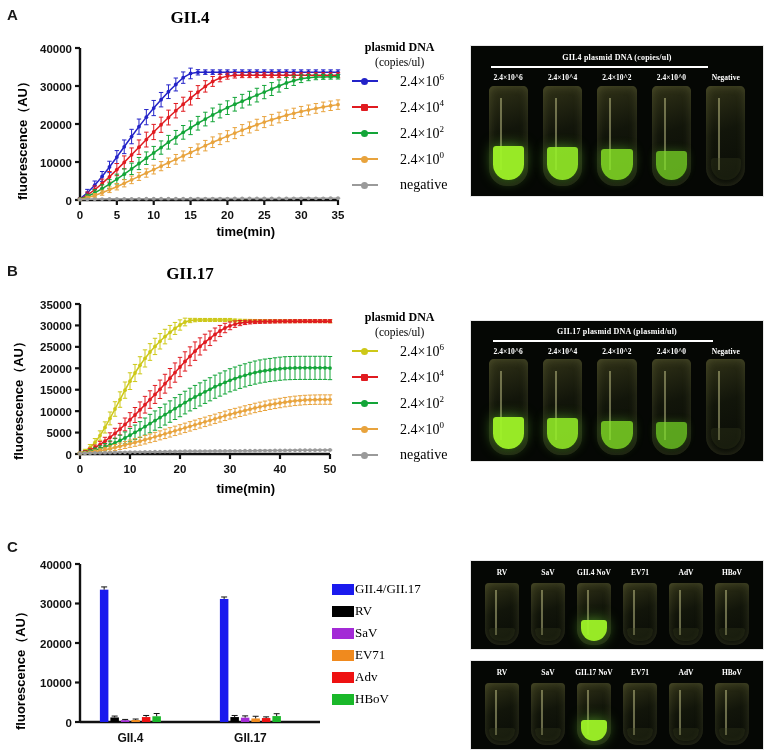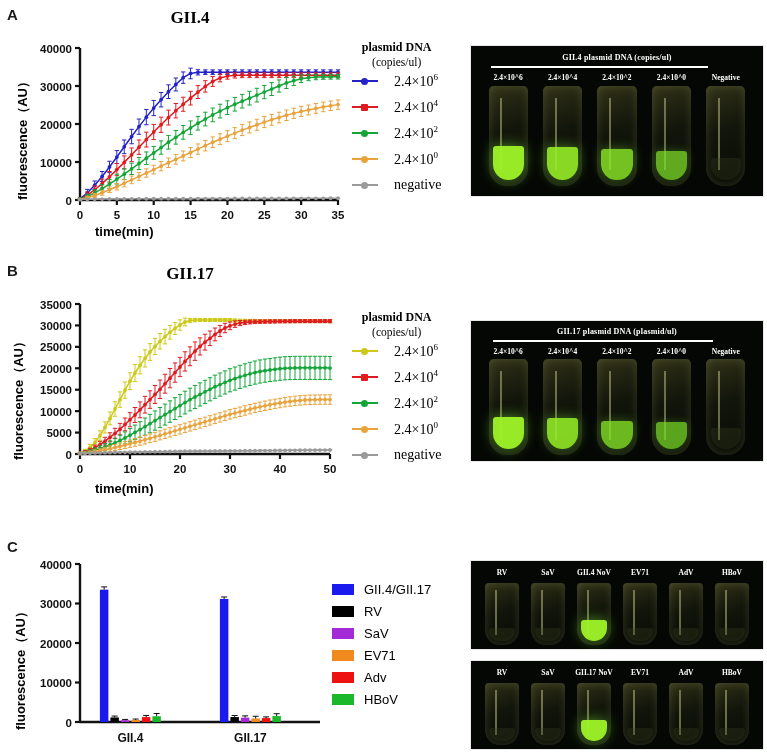--- a/index.html
+++ b/index.html
@@ -3,42 +3,42 @@
 <meta charset="utf-8">
 <style>
   html,body{margin:0;padding:0;background:#ffffff;}
   body{width:767px;height:755px;position:relative;overflow:hidden;
        font-family:"Liberation Sans",sans-serif;color:#000;}
   .panel-letter{position:absolute;font-family:"Liberation Sans",sans-serif;
        font-size:15px;font-weight:700;color:#1a1a1a;}
   .chart-title{position:absolute;font-family:"Liberation Serif",serif;
        font-size:17px;font-weight:700;text-align:center;}
   .axis-title-x{position:absolute;font-family:"Liberation Sans",sans-serif;
-       font-size:13px;font-weight:700;text-align:left;}
+       font-size:13px;font-weight:700;text-align:right;}
   .axis-title-y{position:absolute;font-family:"Liberation Sans",sans-serif;
        font-size:13px;font-weight:700;transform-origin:0 0;
        transform:rotate(-90deg);white-space:nowrap;}
   .svgwrap{position:absolute;}
   .legend{position:absolute;}
   .legend-head{font-family:"Liberation Serif",serif;font-size:12px;
        font-weight:700;text-align:center;white-space:nowrap;}
   .legend-sub{font-family:"Liberation Serif",serif;font-size:11.5px;
        text-align:center;white-space:nowrap;margin-top:1px;}
   .leg-row{display:flex;align-items:center;height:26px;}
   .leg-line{width:26px;height:2px;position:relative;flex:0 0 26px;}
   .leg-line i{position:absolute;left:9px;top:-2.5px;width:7px;height:7px;
        border-radius:50%;display:block;}
   .leg-line i.sq{border-radius:1px;}
   .leg-txt{font-family:"Liberation Serif",serif;font-size:14px;
-       margin-left:16px;white-space:nowrap;}
+       margin-left:22px;white-space:nowrap;}
   .leg-txt sup{font-size:9px;vertical-align:super;}
   .legend-c .leg-row{height:22px;}
   .legend-c .sw{width:22px;height:11px;flex:0 0 22px;}
-  .legend-c .leg-txt{font-family:Liberation Sans, sans-serif;font-size:13px;
-       margin-left:10px;}
+  .legend-c .leg-txt{font-family:Liberation Serif, serif;font-size:13px;
+       margin-left:1px;}
   .photo{position:absolute;background:#050704;overflow:hidden;
        border:1px solid #e8e8e8;}
   .photo .cap{position:absolute;left:0;right:0;text-align:center;
        font-family:"Liberation Serif",serif;font-weight:700;color:#ffffff;
        font-size:8px;letter-spacing:.2px;}
   .photo .underline{position:absolute;height:2px;background:#fff;}
   .tube-lbl{position:absolute;text-align:center;color:#fff;font-size:7.5px;
        font-family:"Liberation Serif",serif;font-weight:700;white-space:nowrap;}
   .tube{position:absolute;}
 </style>

